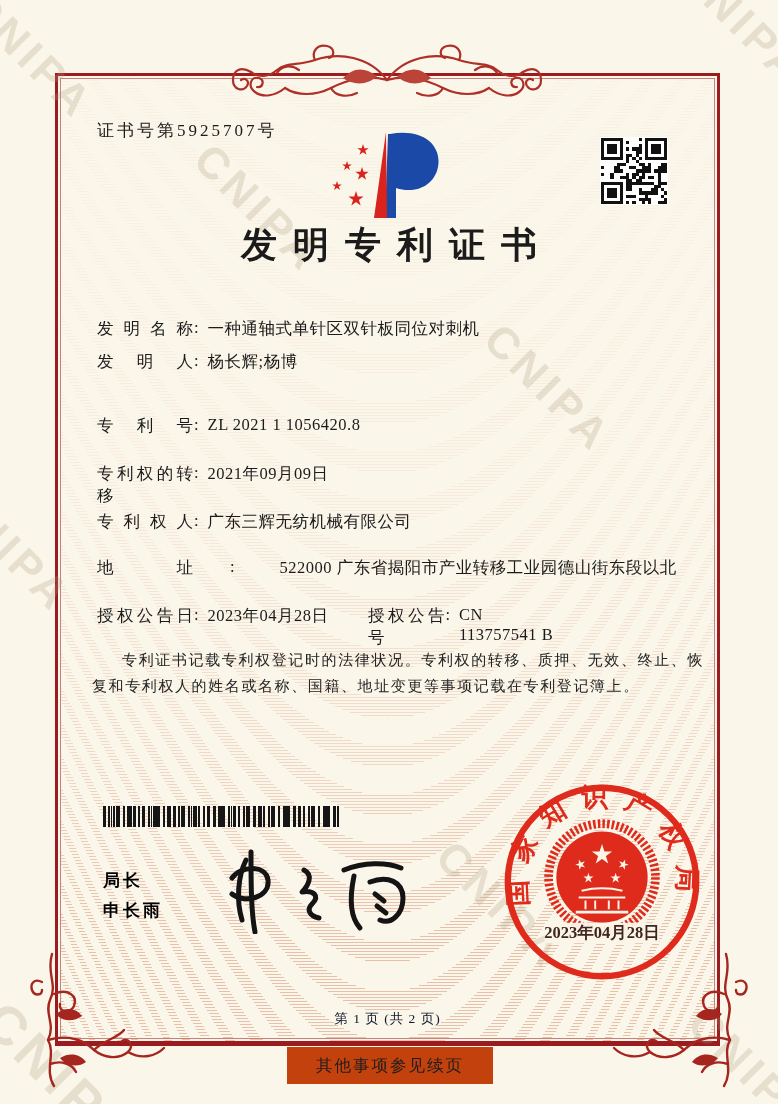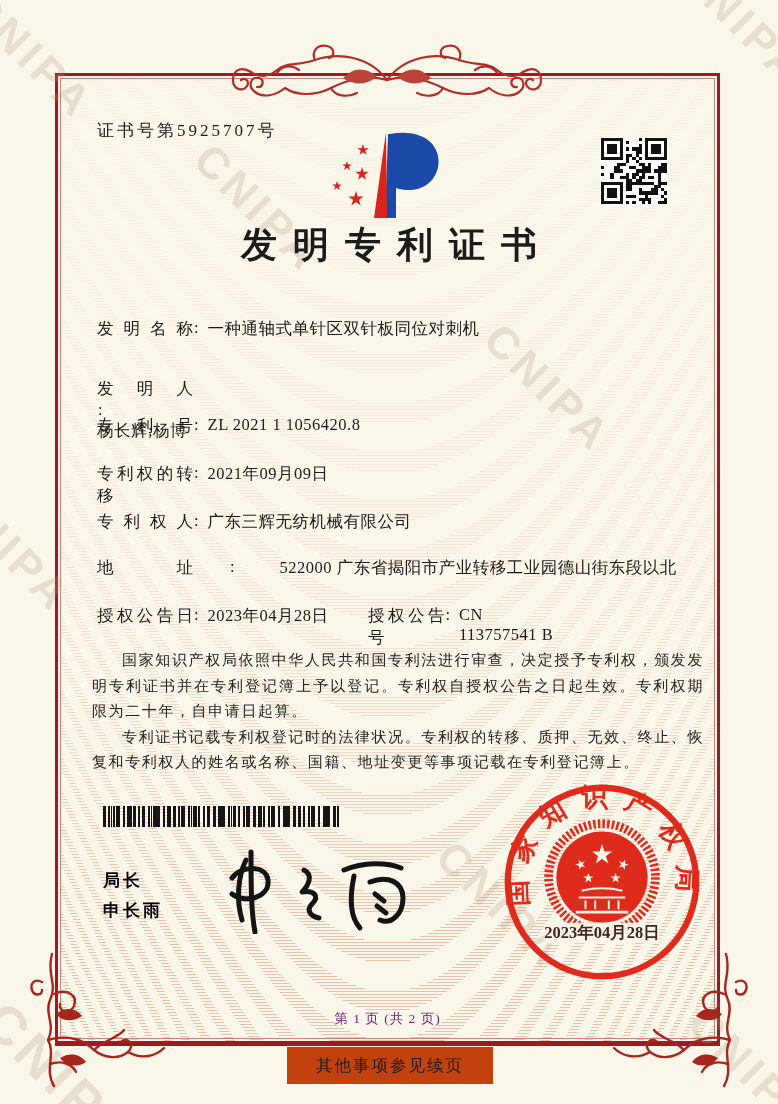--- a/index.html
+++ b/index.html
@@ -33,41 +33,41 @@
   .qr{position:absolute;left:600px;top:137px;width:66px;height:66px;background:#fff;padding:1px;}
   .title{position:absolute;left:0;width:778px;top:221px;text-align:center;font-size:36px;
          font-weight:bold;letter-spacing:16px;text-indent:16px;}
 
   .fields{position:absolute;left:97px;top:315px;width:580px;font-size:16.5px;}
   .frow{position:absolute;display:flex;align-items:flex-start;justify-content:center;}
   .flabel{display:inline-block;width:96px;text-align:justify;text-align-last:justify;}
   .fcolon{margin:0 9px 0 1px;}
   .fvalue{letter-spacing:.5px;}
   .fstack{display:flex;flex-direction:column;gap:4px;}
-  .r-name{top:3px;} .r-inventor{top:63px;flex-direction:column;} .r-patno{top:100px;} .r-filing{top:148px;}
+  .r-name{top:3px;} .r-inventor{top:36px;} .r-patno{top:100px;} .r-filing{top:148px;}
   .r-patentee{top:196px;} .r-address{top:242px;gap:36px;} .r-grant{top:290px;}
   .pair2{position:absolute;left:271px;top:0;display:flex;}
 
   .body-text{position:absolute;left:92px;top:648px;width:612px;font-size:15px;line-height:25.5px;
              text-align:justify;letter-spacing:1.6px;color:#242424;}
   .body-text p{margin:0;text-indent:2em;}
 
   .barcode{position:absolute;left:103px;top:806px;width:236px;height:21px;
       background-image:
         repeating-linear-gradient(90deg,#161616 0 2px,rgba(0,0,0,0) 2px 5px),
         repeating-linear-gradient(90deg,#161616 0 1px,rgba(0,0,0,0) 1px 8px),
         repeating-linear-gradient(90deg,#161616 0 3px,rgba(0,0,0,0) 3px 13px);}
 
   .signatory{position:absolute;left:103px;top:866px;font-family:"Liberation Sans","DejaVu Sans",sans-serif;
              font-weight:bold;font-size:17px;letter-spacing:3px;line-height:30px;color:#000000;}
   .signature{position:absolute;left:218px;top:842px;}
   .seal{position:absolute;left:500px;top:780px;}
 
   .page-info{position:absolute;left:55px;width:665px;top:1010px;text-align:center;font-size:13.5px;
-             letter-spacing:1px;color:#701a75;}
+             letter-spacing:1px;color:#0f172a;}
   .cont-box{position:absolute;left:287px;top:1047px;width:206px;height:37px;background:#c2410c;
             display:flex;align-items:center;justify-content:center;font-size:16.5px;
             letter-spacing:2px;color:#1d1d1d;z-index:5;}
 </style>
 </head>
 <body>
 
 <div class="page">
 
   <span class="wm" style="left:30px;top:55px">CNIPA</span>
@@ -309,21 +309,20 @@
         <span class="fvalue">2023年04月28日</span>
         <span class="pair2">
           <span class="flabel">授权公告号</span>
             <span class="fcolon">:</span>
           <span class="fvalue">CN 113757541 B</span>
         </span>
       </div>
     </div>
 
     <div class="body-text">
-      <p>国家知识产权局依照中华人民共和国专利法进行审查，决定授予专利权，颁发发明专利证书并在专利登记簿上予以登记。专利权自授权公告之日起生效。专利权期限为二十年，自申请日起算。</p>
       <p>专利证书记载专利权登记时的法律状况。专利权的转移、质押、无效、终止、恢复和专利权人的姓名或名称、国籍、地址变更等事项记载在专利登记簿上。</p>
     </div>
 
     <div class="barcode"></div>
 
     <div class="signatory">
       <div>局长</div>
       <div>申长雨</div>
     </div>
 

